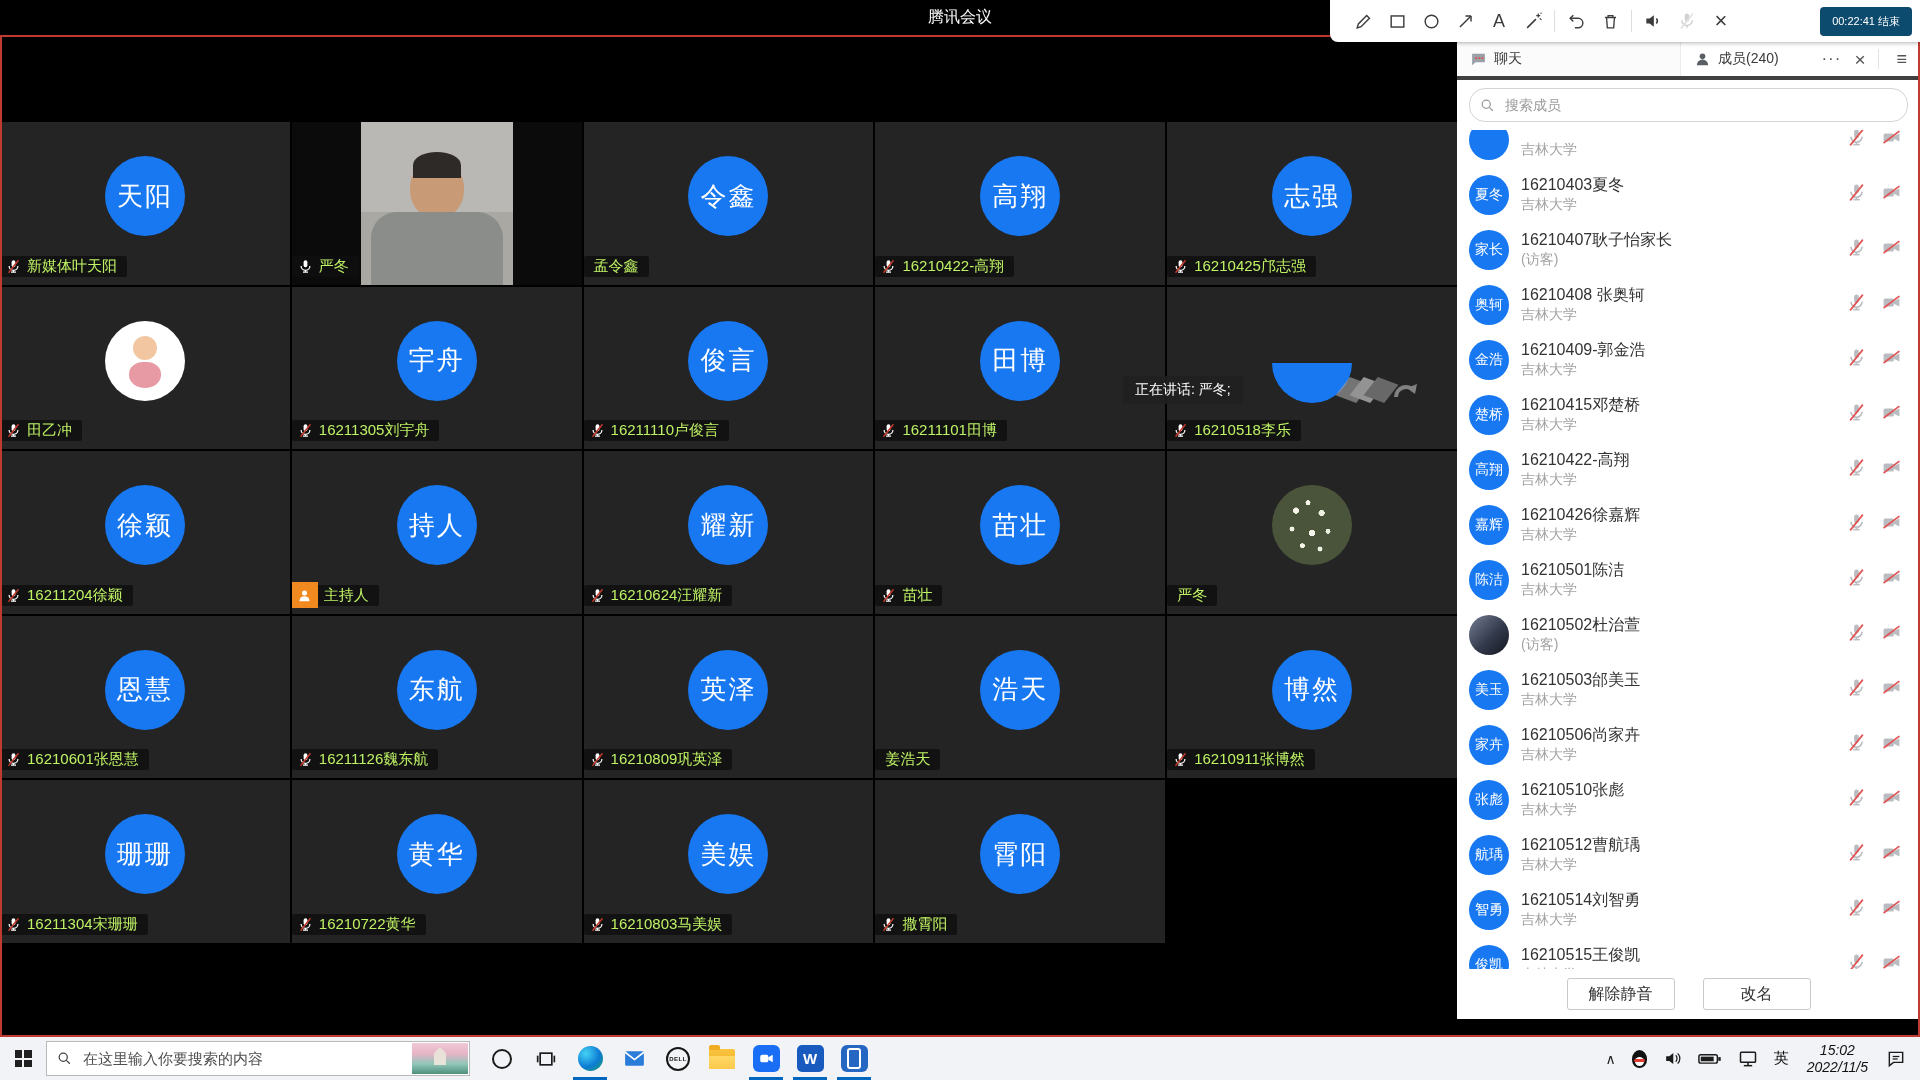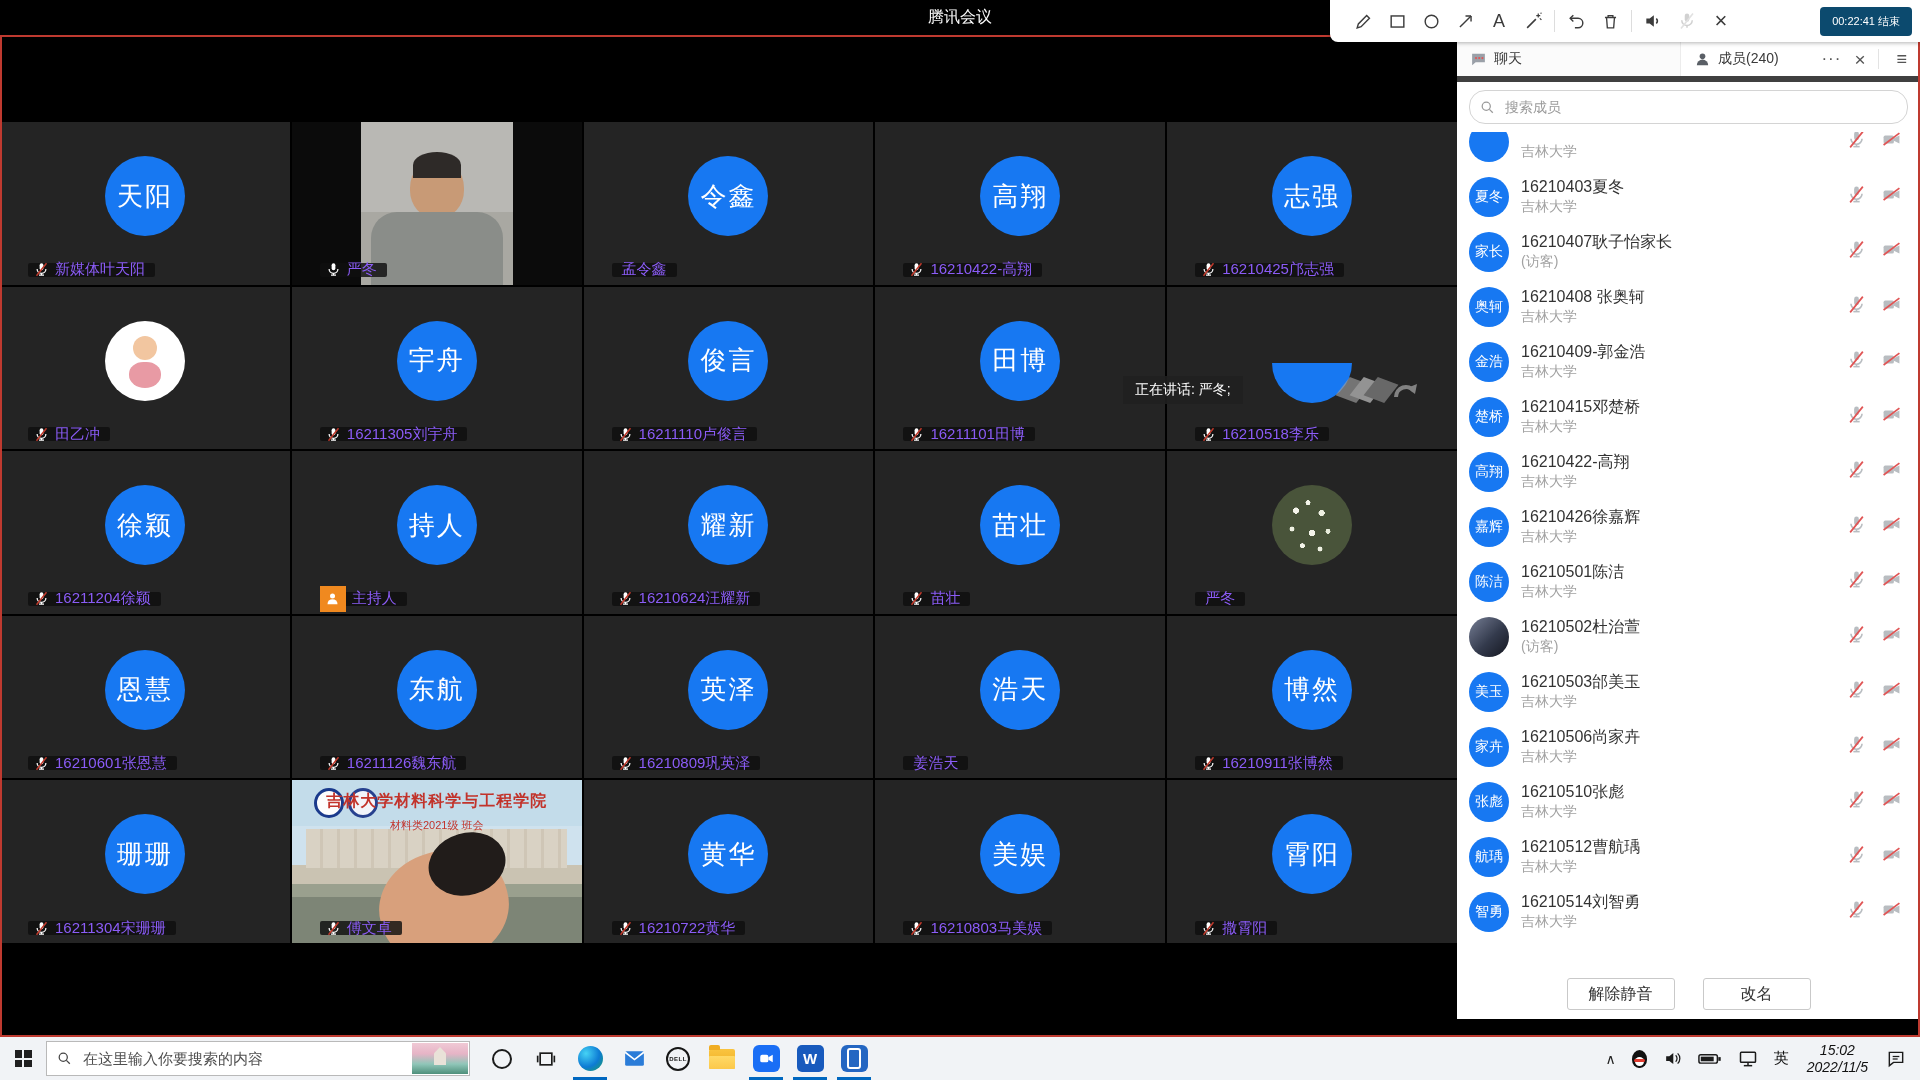--- a/index.html
+++ b/index.html
@@ -35,21 +35,21 @@
   .av-video2 .vidbox{display:block;background:linear-gradient(#c3dcea 0 28%,#cfe2ee 28% 52%,#cac3b2 52% 64%,#9aa08e 64% 72%,#7d8576 72% 100%);}
   .av-video2 .wall{position:absolute;left:5%;right:5%;top:30%;height:24%;background:repeating-linear-gradient(90deg,#d9d2c4 0 14px,#cfc6b6 14px 17px);}
   .av-video2 .vidbox::before{content:"";position:absolute;left:22px;top:8px;width:24px;height:24px;border-radius:50%;border:3px solid #1a3a8c;background:#fdfdfd;}
   .av-video2 .vidbox::after{content:"";position:absolute;left:56px;top:8px;width:24px;height:24px;border-radius:50%;border:3px solid #27418f;background:#f2f4fa;}
   .av-video2 .head{position:absolute;left:30%;bottom:-20px;width:130px;height:112px;border-radius:48%;background:#d8a07c;transform:rotate(-16deg);}
   .av-video2 .head::before{content:"";position:absolute;right:-8px;top:-10px;width:78px;height:62px;border-radius:50%;background:#211c1a;}
   .slide1,.slide2{display:none;}
   .av-video2 .slide1{display:block;position:absolute;top:11px;left:0;width:100%;text-align:center;color:#c2332b;font-weight:bold;font-size:16px;letter-spacing:1px;z-index:2;}
   .av-video2 .slide2{display:block;position:absolute;top:38px;left:0;width:100%;text-align:center;color:#c2332b;font-size:11px;z-index:2;}
 
-  .label{position:absolute;left:0;bottom:8px;z-index:3;display:flex;align-items:center;gap:6px;background:rgba(15,15,15,0.82);color:#8b5cf6;font-size:15px;height:14px;padding:0 10px 0 6px;border-radius:2px;max-width:94%;white-space:nowrap;margin-left:28px;}
+  .label{position:absolute;left:0;bottom:8px;z-index:3;display:flex;align-items:center;gap:6px;background:rgba(15,15,15,0.82);color:#bef264;font-size:15px;height:21px;padding:0 10px 0 6px;border-radius:2px;max-width:94%;white-space:nowrap;}
   .mic-none .label{padding-left:10px;}
   .mic-on .slash{display:none;}
   .badge-host .label{padding:0 10px 0 0;}
   .host-badge{display:none;}
   .badge-host .host-badge{display:flex;width:26px;height:26px;background:#f0891f;align-items:center;justify-content:center;}
   .mic-ic{display:flex;align-items:center;}
 
   
   .toast{position:absolute;left:1123px;top:341px;z-index:30;background:rgba(32,32,32,0.88);color:#fff;font-size:14px;padding:5px 12px;}
   .wm{position:absolute;left:1350px;top:342px;z-index:29;display:flex;align-items:center;opacity:.65;}
@@ -60,21 +60,21 @@
   .toolbar{position:absolute;left:1330px;top:0;width:590px;height:42px;background:#fff;z-index:60;display:flex;align-items:center;padding:0 8px 0 16px;box-sizing:border-box;border-radius:0 0 0 8px;box-shadow:0 1px 4px rgba(0,0,0,.3);}
   .tool{width:34px;height:34px;display:flex;align-items:center;justify-content:center;color:#3c3c3c;}
   .tool.dim svg{opacity:.45;}
   .tsep{width:1px;height:22px;background:#ddd;margin:0 4px;}
   .tool-a{font-size:18px;color:#3c3c3c;}
   .tool-x{font-size:22px;color:#3c3c3c;line-height:1;}
   .timer-btn{margin-left:auto;background:#0c4a6e;color:#fff;font-size:11px;padding:7px 12px;border-radius:4px;white-space:nowrap;}
 
   
   .sidebar{position:absolute;left:1457px;top:42px;width:463px;height:977px;background:#fff;z-index:20;display:flex;flex-direction:column;box-sizing:border-box;}
-  .tabs{height:34px;display:flex;align-items:stretch;border-bottom:6px solid #404040;font-size:14px;color:#3a3a3a;flex:0 0 auto;justify-content:flex-end;}
+  .tabs{height:34px;display:flex;align-items:stretch;border-bottom:4px solid #404040;font-size:14px;color:#3a3a3a;flex:0 0 auto;justify-content:flex-end;}
   .tab{display:flex;align-items:center;gap:7px;padding-left:13px;}
   .tab-chat{flex:0 0 210px;border-right:1px solid #ececec;background:#fbfbfb;}
   .tab-members{flex:1;}
   .tab-actions{display:flex;align-items:center;gap:13px;padding:0 9px;}
   .dots{font-size:17px;color:#555;letter-spacing:1px;}
   .xbtn{font-size:19px;color:#555;line-height:1;}
   .vsep{width:1px;height:20px;background:#e3e3e3;}
   .hamb{font-size:18px;color:#555;padding:0 4px;}
   .searchwrap{flex:0 0 auto;margin:8px 12px;height:34px;border:1px solid #d4d4d4;border-radius:16px;display:flex;align-items:center;padding:0 10px;gap:8px;box-sizing:border-box;}
   .searchwrap input{border:0;outline:0;flex:1;font-size:14px;color:#666;font-family:inherit;background:transparent;}
@@ -482,43 +482,20 @@
                 <line x1="12" y1="18" x2="12" y2="21" stroke="#fff" stroke-width="2"></line>
                 <line x1="8" y1="21" x2="16" y2="21" stroke="#fff" stroke-width="2"></line>
                 <line class="slash" x1="4" y1="22" x2="20" y2="2" stroke="#c0392b" stroke-width="2.4"></line>
               </svg>
             </span>
 
             <span>16211304宋珊珊</span>
           </div>
         </div>
 
-        <div class="tile mic-muted av-video2">
-          <div class="vidbox">
-            <div class="wall"></div>
-            <div class="slide1">吉林大学材料科学与工程学院</div>
-            <div class="slide2">材料类2021级 班会</div>
-            <div class="head"></div>
-            <div class="body"></div>
-          </div>
-
-          <div class="label">
-            <span class="mic-ic">
-              <svg class="mic-svg" viewBox="0 0 24 24" width="15" height="15">
-                <rect x="9" y="2" width="6" height="11" rx="3" fill="#fff"></rect>
-                <path d="M5 11a7 7 0 0 0 14 0" fill="none" stroke="#fff" stroke-width="2"></path>
-                <line x1="12" y1="18" x2="12" y2="21" stroke="#fff" stroke-width="2"></line>
-                <line x1="8" y1="21" x2="16" y2="21" stroke="#fff" stroke-width="2"></line>
-                <line class="slash" x1="4" y1="22" x2="20" y2="2" stroke="#c0392b" stroke-width="2.4"></line>
-              </svg>
-            </span>
-
-            <span>傅文卓</span>
-          </div>
-        </div>
 
         <div class="tile mic-muted av-blue">
 
           <div class="avatar">黄华</div>
           <div class="label">
             <span class="mic-ic">
               <svg class="mic-svg" viewBox="0 0 24 24" width="15" height="15">
                 <rect x="9" y="2" width="6" height="11" rx="3" fill="#fff"></rect>
                 <path d="M5 11a7 7 0 0 0 14 0" fill="none" stroke="#fff" stroke-width="2"></path>
                 <line x1="12" y1="18" x2="12" y2="21" stroke="#fff" stroke-width="2"></line>
@@ -1062,20 +1039,45 @@
             <span>
               <svg width="21" height="19" viewBox="0 0 24 24">
                 <rect x="2" y="7" width="13" height="10" rx="2" fill="#b9bdc1"></rect>
                 <path d="M15 10.5l7-3.5v10l-7-3.5z" fill="#b9bdc1"></path>
                 <line x1="2" y1="19" x2="22" y2="4" stroke="#e05555" stroke-width="2.2"></line>
               </svg>
             </span>
           </div>
         </div>
 
+        <div class="mrow partial-bottom">
+          <div class="mavatar">俊凯</div>
+          <div class="minfo">
+            <div class="mname">16210515王俊凯</div>
+            <div class="morg">吉林大学</div>
+          </div>
+          <div class="micons">
+            <span>
+              <svg width="19" height="19" viewBox="0 0 24 24">
+                <rect x="9" y="2" width="6" height="11" rx="3" fill="#b9bdc1"></rect>
+                <path d="M5 11a7 7 0 0 0 14 0" fill="none" stroke="#b9bdc1" stroke-width="2"></path>
+                <line x1="12" y1="18" x2="12" y2="21" stroke="#b9bdc1" stroke-width="2"></line>
+                <line x1="8" y1="21" x2="16" y2="21" stroke="#b9bdc1" stroke-width="2"></line>
+                <line x1="4" y1="22" x2="20" y2="2" stroke="#e05555" stroke-width="2.2"></line>
+              </svg>
+            </span>
+            <span>
+              <svg width="21" height="19" viewBox="0 0 24 24">
+                <rect x="2" y="7" width="13" height="10" rx="2" fill="#b9bdc1"></rect>
+                <path d="M15 10.5l7-3.5v10l-7-3.5z" fill="#b9bdc1"></path>
+                <line x1="2" y1="19" x2="22" y2="4" stroke="#e05555" stroke-width="2.2"></line>
+              </svg>
+            </span>
+          </div>
+        </div>
       </div>
 
     <div class="mfooter">
       <div class="btn">解除静音</div>
       <div class="btn">改名</div>
     </div>
   </div>
 
   <div class="taskbar">
     <div class="startbtn">

